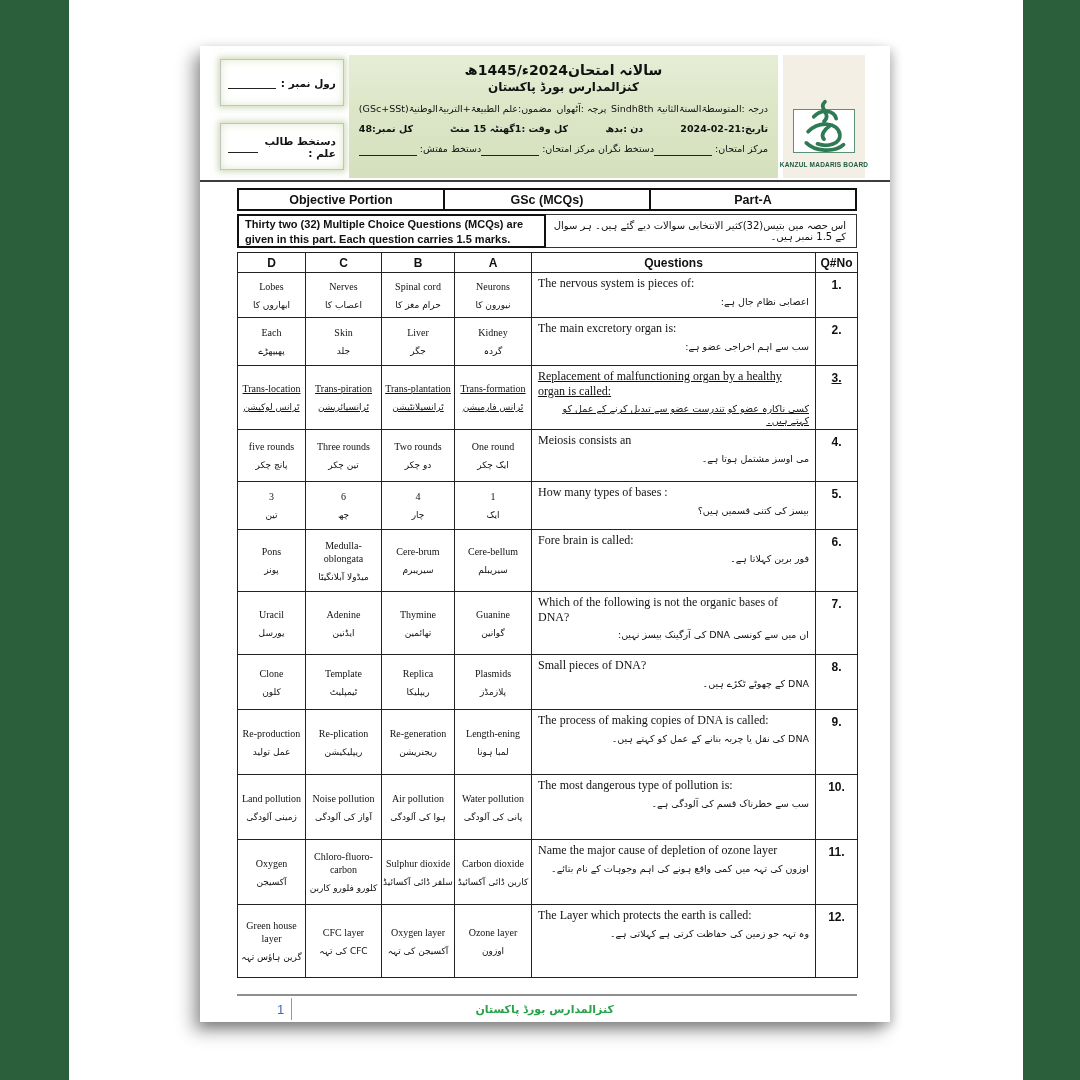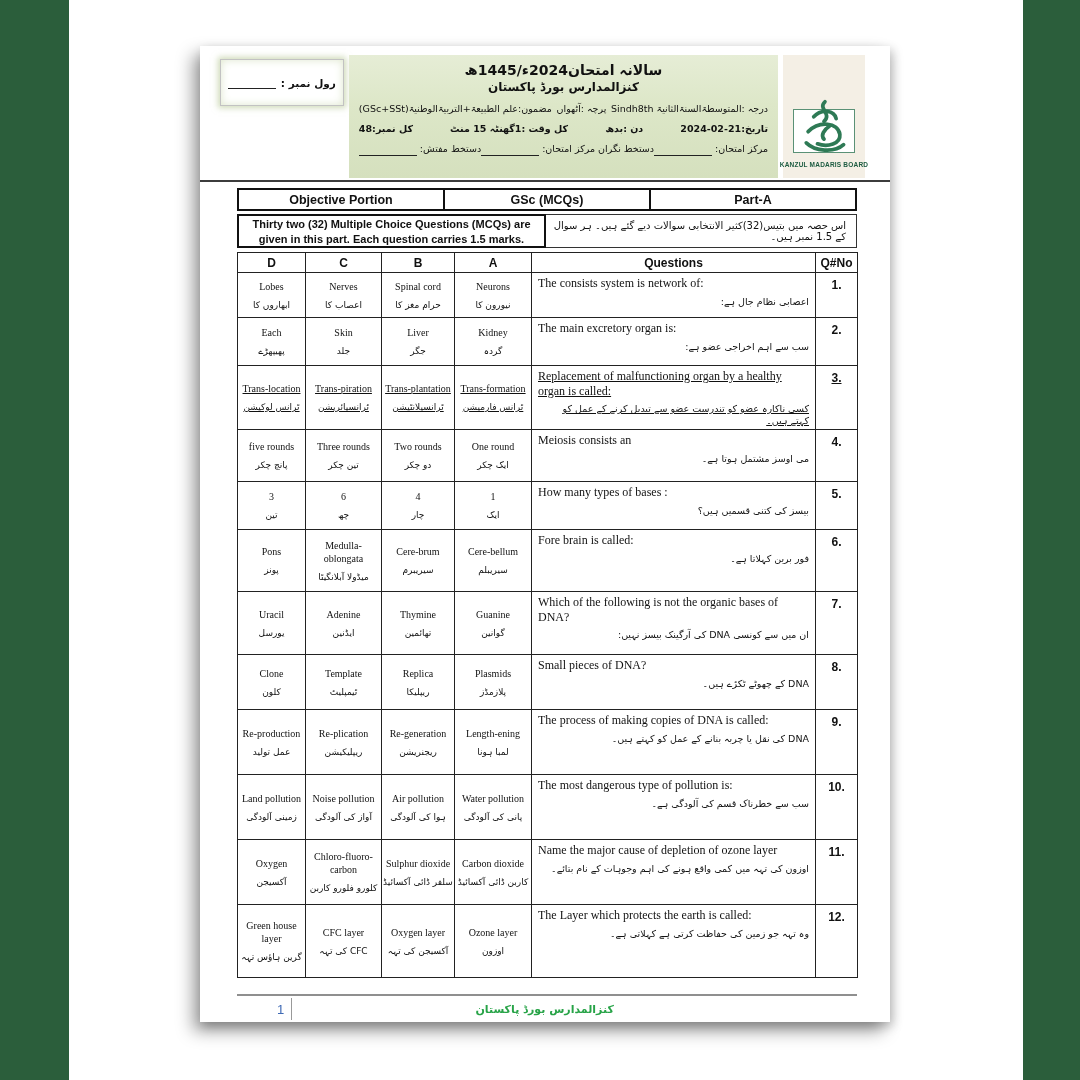--- a/index.html
+++ b/index.html
@@ -49,21 +49,21 @@
   
   .content{margin-left:37px;margin-right:26px;width:620px;}
   .objective-bar{display:flex;border:2px solid #111;margin-top:6px;height:23px;}
   .obj-cell{flex:1;display:flex;align-items:center;justify-content:center;
             font-weight:bold;font-size:12.5px;}
   .obj-cell + .obj-cell{border-left:2px solid #111;}
 
   
   .instruction{display:flex;border:1px solid #333;margin-top:3px;height:34px;}
   .inst-en{width:50%;border:2px solid #111;margin:-1px;padding:1px 6px;
-           font-weight:bold;font-size:11px;line-height:14.5px;text-align:center;}
+           font-weight:bold;font-size:11px;line-height:14.5px;}
   .inst-ur{width:50%;direction:rtl;display:flex;align-items:center;justify-content:center;
            font-family:"DejaVu Sans",sans-serif;font-size:10px;padding:0 8px;}
 
   
   table.qtable{border-collapse:collapse;table-layout:fixed;width:620px;margin-top:4px;}
   .qtable th,.qtable td{border:1px solid #222;padding:0;}
   .qtable thead th{height:20px;font-size:12px;font-weight:bold;font-family:"Liberation Sans",sans-serif;}
   .qtable td.opt{text-align:center;vertical-align:middle;padding:2px 1px;}
   .opt-en{font-family:"Liberation Serif",serif;font-size:10px;line-height:13px;}
   .opt-ur{font-family:"DejaVu Sans",sans-serif;font-size:9px;direction:rtl;margin-top:7px;line-height:11px;}
@@ -91,20 +91,24 @@
 
 <div class="strip left"></div>
 <div class="strip right"></div>
 
 <div class="paper">
 
   <div class="header">
     <div class="head-left">
       <div class="head-box">
         <span>رول نمبر :</span>
+        <span class="blank"></span>
+      </div>
+      <div class="head-box">
+        <span>دستخط طالب علم :</span>
         <span class="blank"></span>
       </div>
     </div>
 
     <div class="head-mid">
       <div class="h-title">سالانہ امتحان2024ء/1445ھ</div>
       <div class="h-org">کنزالمدارس بورڈ پاکستان</div>
       <div class="h-line">
         <span class="seg">درجہ :المتوسطۃالسنۃالثانیۃ Sindh8th</span>
         <span class="seg">پرچہ :آٹھواں</span>
@@ -196,21 +200,21 @@
     </td>
     <td class="opt">
       <div class="opt-en">Spinal cord</div>
       <div class="opt-ur">حرام مغز کا</div>
     </td>
     <td class="opt">
       <div class="opt-en">Neurons</div>
       <div class="opt-ur">نیورون کا</div>
     </td>
     <td class="qcell">
-      <div class="q-en">The consists system is network of:</div>
+      <div class="q-en">The nervous system is pieces of:</div>
       <div class="q-ur">اعصابی نظام جال ہے:</div>
     </td>
     <td class="nocell">1.</td>
   </tr>
 
   <tr>
     <td class="opt">
       <div class="opt-en">Each</div>
       <div class="opt-ur">پھیپھڑے</div>
     </td>

